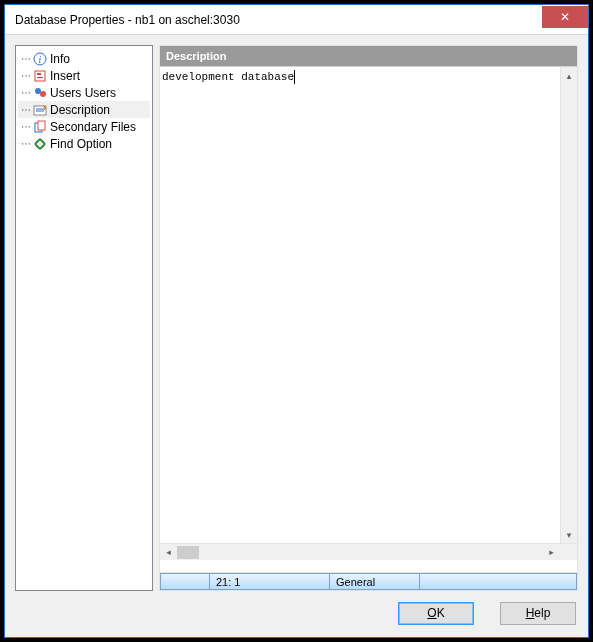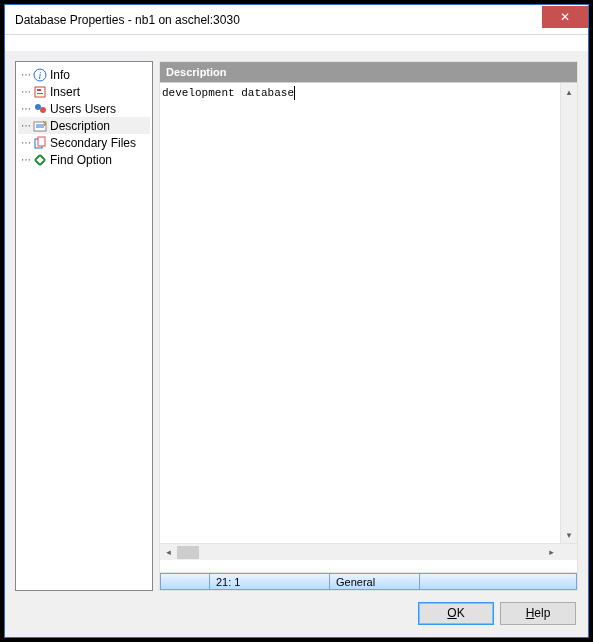--- a/index.html
+++ b/index.html
@@ -14,21 +14,20 @@
     overflow: hidden;
   }
   .window {
     position: absolute;
     left: 4px; top: 4px;
     width: 585px; height: 634px;
     background: #fff;
     border: 1px solid #2e6cc6;
     display: flex;
     flex-direction: column;
-    gap: 16px;
   }
   .titlebar {
     height: 30px;
     background: #fff;
     border-bottom: 1px solid #d9d9d9;
     display: flex;
     align-items: center;
     padding-left: 10px;
     color: #000;
     font-size: 12px;
@@ -198,20 +197,21 @@
     padding-top: 8px;
   }
   .btn {
     width: 76px; height: 23px;
     background: #e1e1e1;
     border: 1px solid #adadad;
     display: flex; align-items: center; justify-content: center;
     font-size: 12px;
     color: #000;
     cursor: default;
+    margin-left: 20px;
   }
   .btn.default {
     border: 1px solid #3399ff;
     box-shadow: inset 0 0 0 1px #7ac1ff;
   }
   .mn { text-decoration: underline; }
 </style>
 </head>
 <body>
 

